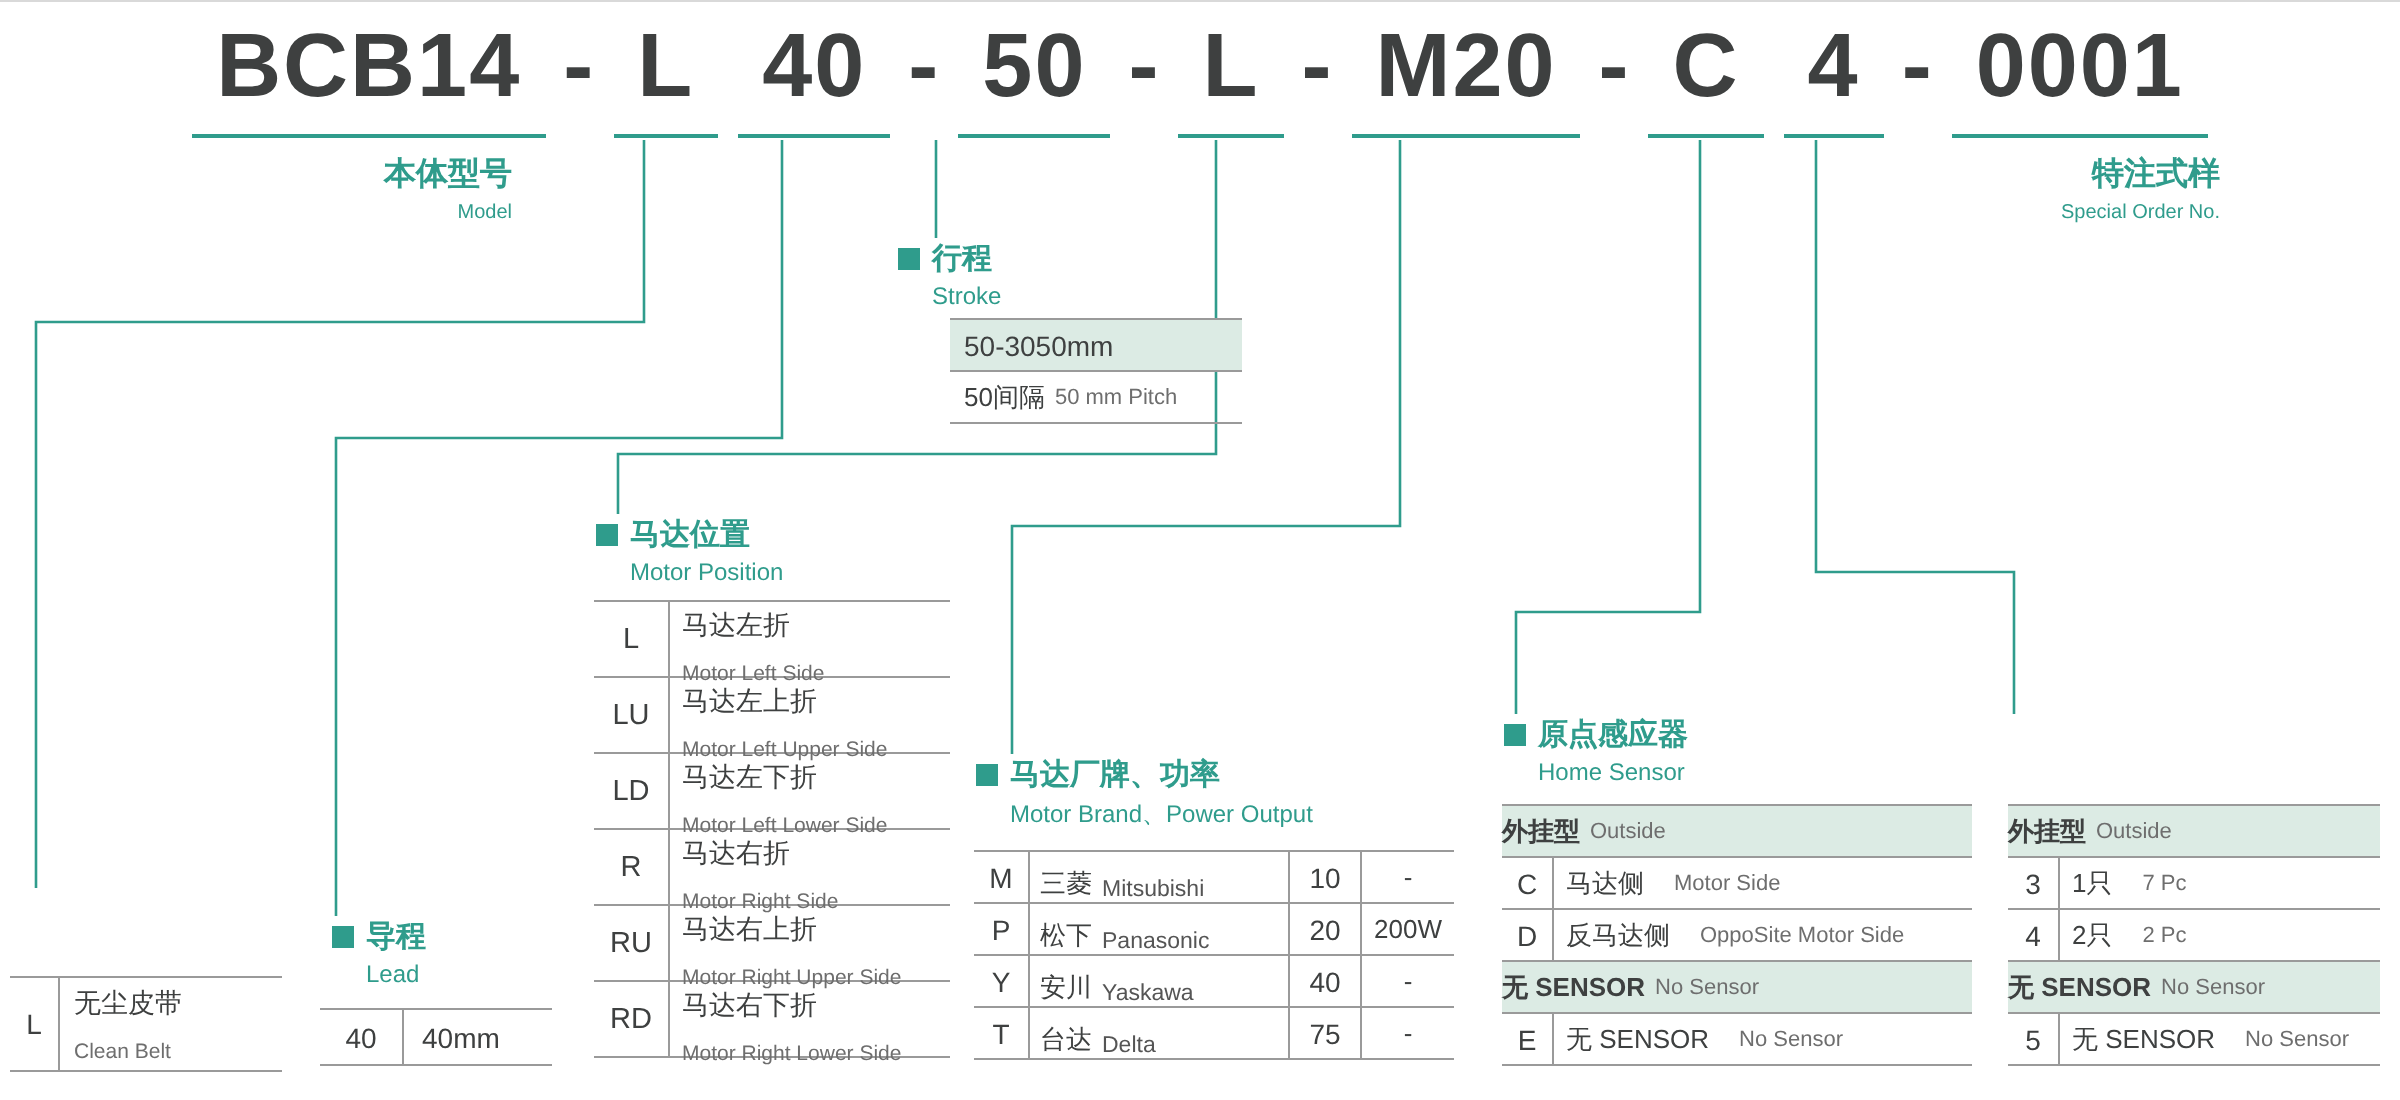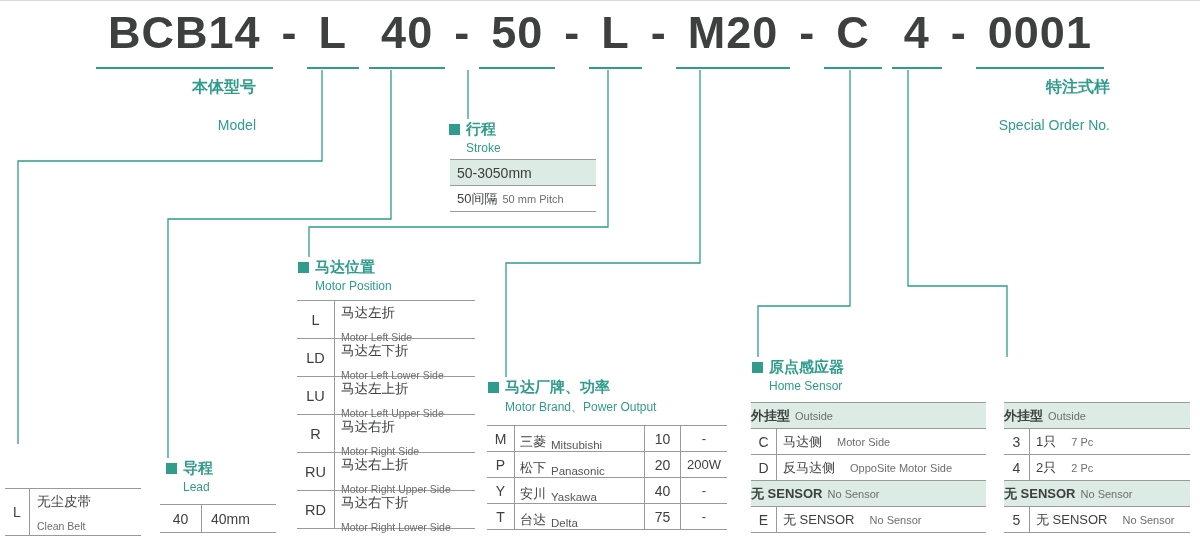--- a/index.html
+++ b/index.html
@@ -23,21 +23,21 @@
 .title .seg{display:inline-block;line-height:1.32}
 .title .u{border-bottom:2px solid var(--accent);padding:0 12px 5px;margin:0 5px}
 .title .dash{margin:0 4px}
 
 
 .sec{position:absolute;white-space:nowrap;color:var(--accent)}
 .sec .zh{display:flex;align-items:center;gap:6px;font-size:15px;font-weight:bold}
 .sec .en{font-size:12px;margin-left:17px;margin-top:2px}
 .sec.center{text-align:right}
 .sec.center .zh{display:block;font-size:16px}
-.sec.center .en{margin-left:0;margin-top:19px;font-size:14px}
+.sec.center .en{margin-left:0;margin-top:3px;font-size:10px}
 .bullet{display:inline-block;width:11px;height:11px;background:var(--accent);flex:none}
 
 
 .tbl{position:absolute;border-bottom:1px solid var(--bd)}
 .trow{display:flex;border-top:1px solid var(--bd)}
 .shade{background:var(--shade)}
 .cell-code{flex:none;display:flex;align-items:center;justify-content:center;border-right:1px solid var(--bd);font-size:14px;color:var(--ink)}
 .dzh{font-size:13.5px;color:var(--ink)}
 .den{font-size:10.5px;color:var(--sub);margin-top:11px;line-height:1.05}
 
@@ -123,21 +123,21 @@
     <div class="en">Special Order No.</div>
   </div>
 
   <div class="sec" style="left:449px;top:119px">
     <div class="zh">
       <span class="bullet"></span>
       <span>行程</span>
     </div>
     <div class="en">Stroke</div>
   </div>
-  <div class="tbl stk" style="left:450px;top:158px;width:146px">
+  <div class="tbl stk" style="left:475px;top:158px;width:146px">
     <div class="trow shade">
       <span class="stk-main">50-3050mm</span>
     </div>
     <div class="trow">
       <span class="gzh">50间隔</span>
       <span class="gen">50 mm Pitch</span>
     </div>
   </div>
 
   <div class="sec" style="left:298px;top:257px">
@@ -149,31 +149,31 @@
   </div>
   <div class="tbl mp" style="left:297px;top:299px;width:178px">
     <div class="trow">
       <div class="cell-code">L</div>
       <div class="cell-desc">
         <div class="dzh">马达左折</div>
         <div class="den">Motor Left Side</div>
       </div>
     </div>
     <div class="trow">
+      <div class="cell-code">LU</div>
+      <div class="cell-desc">
+        <div class="dzh">马达左上折</div>
+        <div class="den">Motor Left Upper Side</div>
+      </div>
+    </div>
+    <div class="trow">
       <div class="cell-code">LD</div>
       <div class="cell-desc">
         <div class="dzh">马达左下折</div>
         <div class="den">Motor Left Lower Side</div>
-      </div>
-    </div>
-    <div class="trow">
-      <div class="cell-code">LU</div>
-      <div class="cell-desc">
-        <div class="dzh">马达左上折</div>
-        <div class="den">Motor Left Upper Side</div>
       </div>
     </div>
     <div class="trow">
       <div class="cell-code">R</div>
       <div class="cell-desc">
         <div class="dzh">马达右折</div>
         <div class="den">Motor Right Side</div>
       </div>
     </div>
     <div class="trow">

